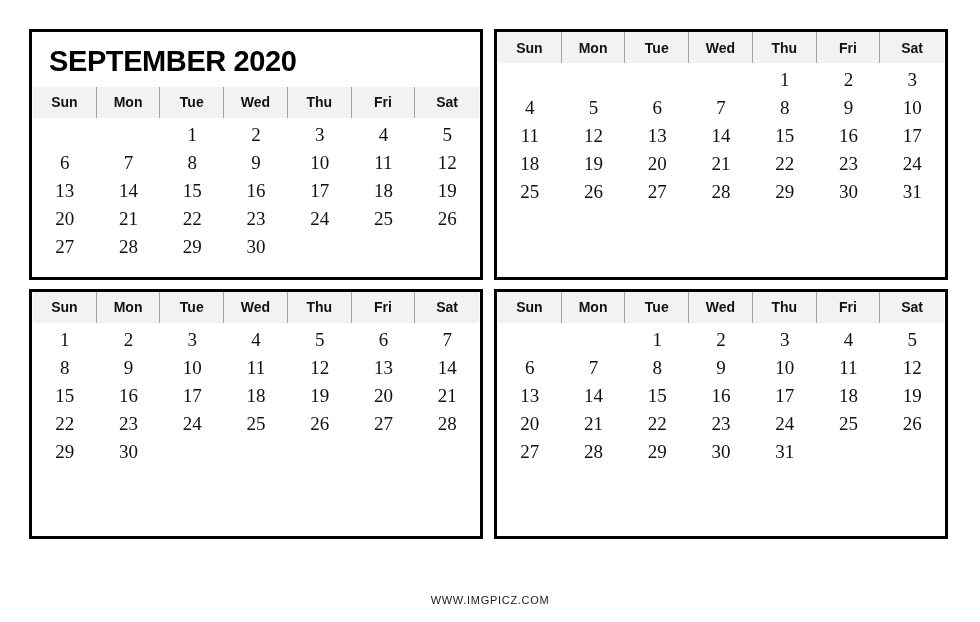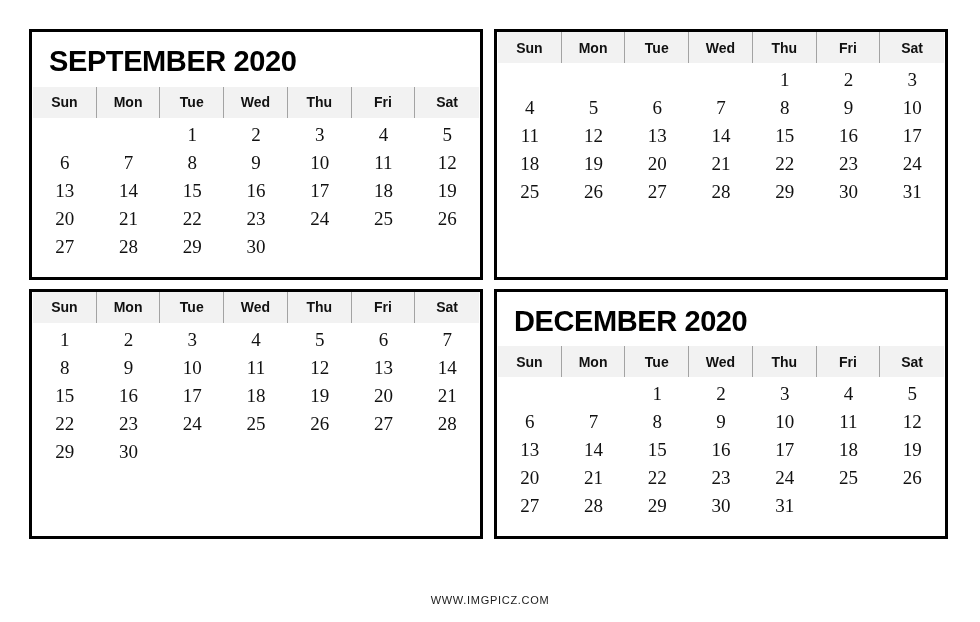--- a/index.html
+++ b/index.html
@@ -263,21 +263,20 @@
           <div class="day-cell">30</div>
           <div class="day-cell empty"></div>
           <div class="day-cell empty"></div>
           <div class="day-cell empty"></div>
           <div class="day-cell empty"></div>
           <div class="day-cell empty"></div>
         </div>
     </div>
 
     <div class="month-panel">
-      <div class="month-title">DECEMBER 2020</div>
       <div class="weekday-row">
         <div class="weekday-cell">Sun</div>
         <div class="weekday-cell">Mon</div>
         <div class="weekday-cell">Tue</div>
         <div class="weekday-cell">Wed</div>
         <div class="weekday-cell">Thu</div>
         <div class="weekday-cell">Fri</div>
         <div class="weekday-cell">Sat</div>
       </div>
       <div class="days-grid">

